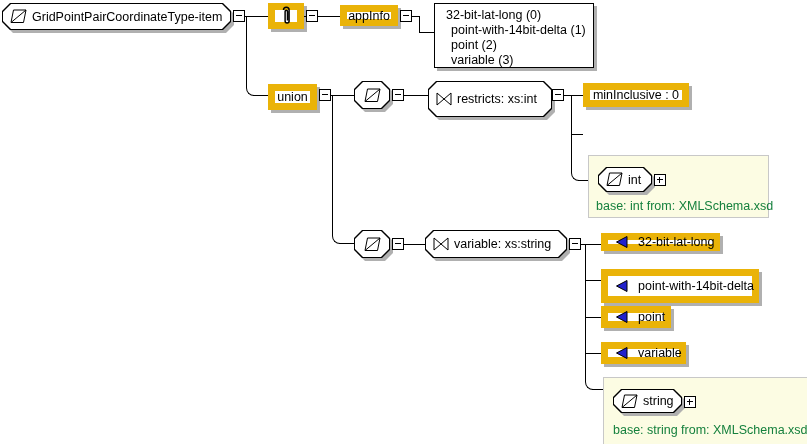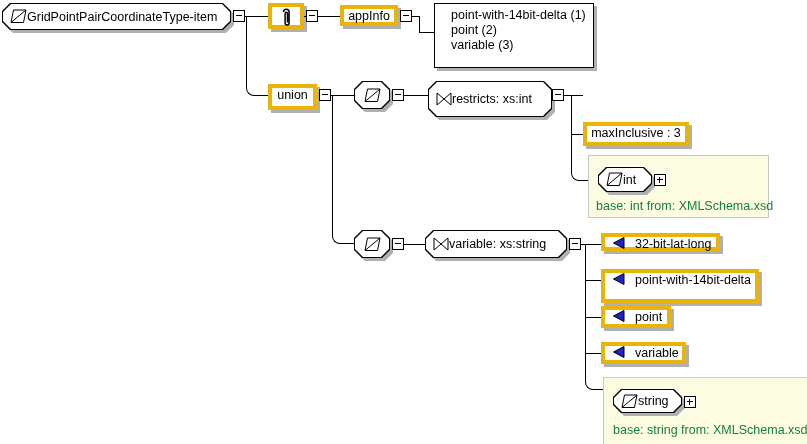--- a/index.html
+++ b/index.html
@@ -4,25 +4,25 @@
 <style>
   html,body{margin:0;padding:0;background:#fff;}
   #canvas{position:relative;width:807px;height:444px;overflow:hidden;background:#fff;
           font-family:"Liberation Sans",sans-serif;font-size:12.5px;color:#000;}
   
   #canvas{--octo:polygon(8px 0,calc(100% - 8px) 0,100% 8px,100% calc(100% - 8px),calc(100% - 8px) 100%,8px 100%,0 calc(100% - 8px),0 8px);}
   .oct{position:absolute;}
   .oct .sh{position:absolute;left:3px;top:3px;width:100%;height:100%;background:#b0b0b0;clip-path:var(--octo);}
   .oct .bd{position:absolute;inset:0;background:#000;clip-path:var(--octo);}
   .oct .fl{position:absolute;inset:1px;background:#fff;clip-path:var(--octo);}
-  .oct .ct{position:absolute;inset:0;display:flex;align-items:center;padding-left:8px;z-index:1;white-space:nowrap;}
+  .oct .ct{position:absolute;inset:0;display:flex;align-items:center;gap:5px;padding-left:8px;z-index:1;white-space:nowrap;}
   .oct.center .ct{justify-content:center;padding-left:0;}
   
-  .rnode{position:absolute;background:#fff;border:4px solid #eab308;box-sizing:border-box;
-         box-shadow:3px 3px 0 #b0b0b0;display:flex;align-items:flex-start;justify-content:center;white-space:nowrap;}
+  .rnode{position:absolute;background:#fff;border:7px solid #eab308;box-sizing:border-box;
+         box-shadow:3px 3px 0 #b0b0b0;display:flex;align-items:center;justify-content:center;white-space:nowrap;}
   .rnode.leftalign{justify-content:flex-start;padding-left:8px;gap:10px;}
   
   .docbox{position:absolute;background:#fff;border:1px solid #000;box-sizing:border-box;
           box-shadow:3px 3px 0 #b0b0b0;padding-top:4px;line-height:15px;white-space:nowrap;}
   .docline{padding-left:16px;}
   .docline.first{padding-left:11px;}
   
   .note{position:absolute;background:#fcfce3;border:1px solid #c8c8c8;box-sizing:border-box;}
   .notetext{position:absolute;color:#15803d;white-space:nowrap;}
   
@@ -75,20 +75,21 @@
 
   <div class="rnode" style="left:340px;top:5px;width:58px;height:21px">
     <span>appInfo</span>
   </div>
   <span class="tg" style="left:400px;top:10px"></span>
   <div class="hl" style="left:412px;top:16px;width:8px"></div>
   <div class="vl" style="left:419px;top:16px;height:17px"></div>
   <div class="hl" style="left:419px;top:32px;width:15px"></div>
 
   <div class="docbox" style="left:434px;top:3px;width:160px;height:65px">
+    <div class="docline first">32-bit-lat-long (0)</div>
     <div class="docline">point-with-14bit-delta (1)</div>
     <div class="docline">point (2)</div>
     <div class="docline">variable (3)</div>
   </div>
 
   <div class="rnode" style="left:268px;top:84px;width:49px;height:26px">
     <span>union</span>
   </div>
   <span class="tg" style="left:319px;top:89px"></span>
   <div class="hl" style="left:331px;top:95px;width:23px"></div>
@@ -126,22 +127,22 @@
       <span>restricts: xs:int</span>
     </span>
   </div>
   <span class="tg" style="left:552px;top:89px"></span>
   <div class="hl" style="left:564px;top:95px;width:19px"></div>
   <div class="vl" style="left:571px;top:95px;height:78px"></div>
   <div class="hl" style="left:571px;top:134px;width:12px"></div>
   <div class="cbl" style="left:571px;top:173px"></div>
   <div class="hl" style="left:578px;top:180px;width:10px"></div>
 
-  <div class="rnode" style="left:583px;top:122px;width:106px;height:24px">
-    <span>maxInclusive : 3</span>
+  <div class="rnode" style="left:583px;top:83px;width:106px;height:24px">
+    <span>minInclusive : 0</span>
   </div>
 
   <div class="note" style="left:588px;top:155px;width:181px;height:63px"></div>
   <div class="oct" style="left:598px;top:167px;width:54px;height:25px">
       <i class="sh"></i>
       <i class="bd"></i>
       <i class="fl"></i>
     <span class="ct">
       <span class="ic">
         <svg width="17" height="15" viewBox="0 0 17 15">

